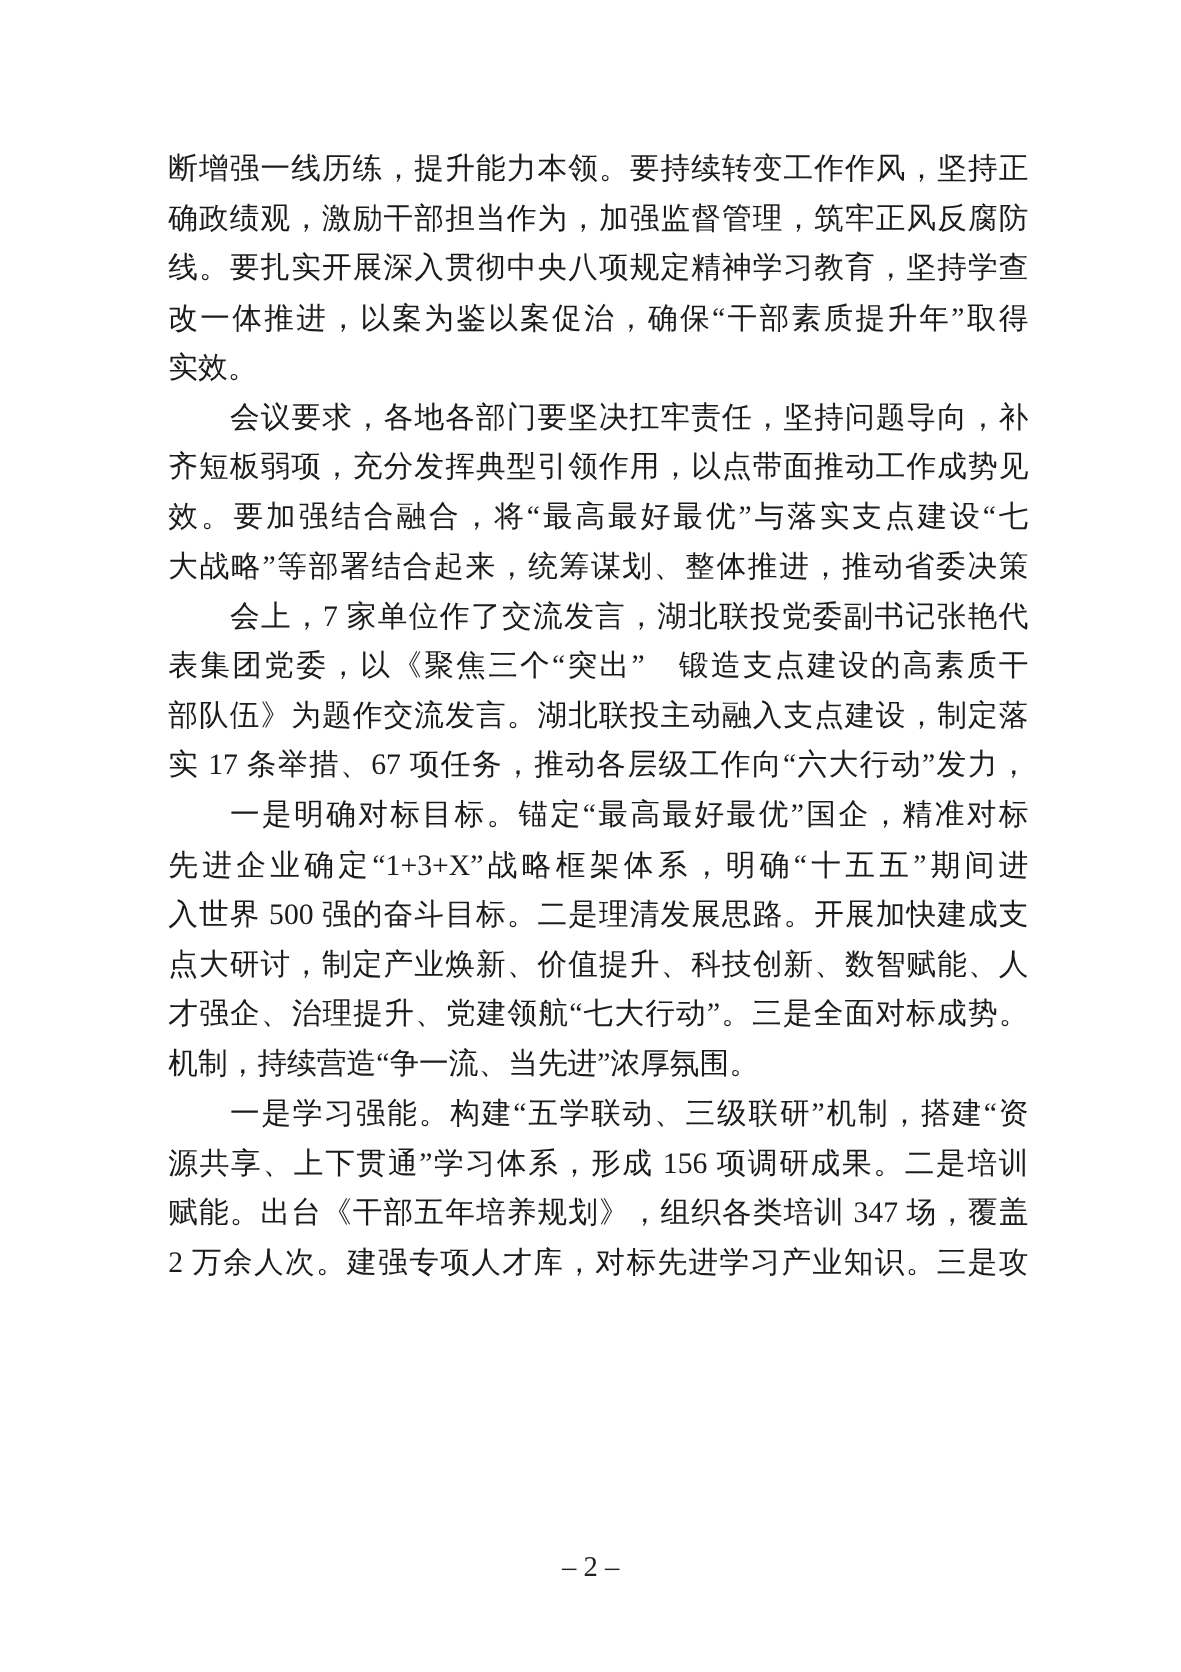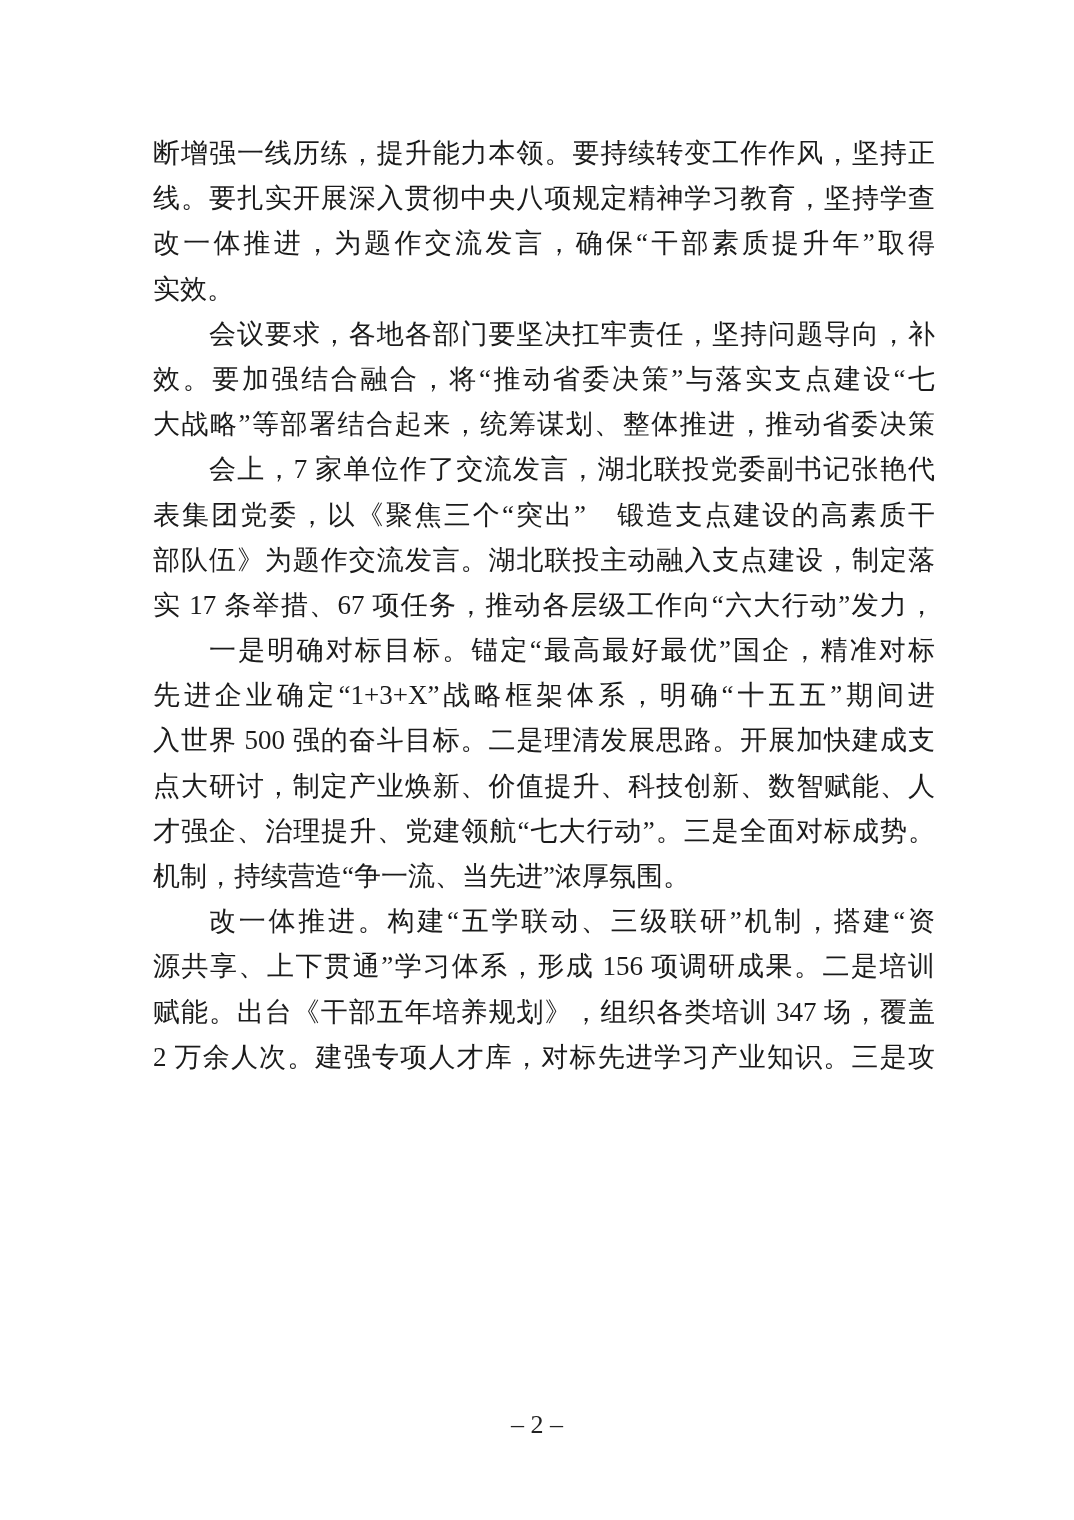--- a/index.html
+++ b/index.html
@@ -48,37 +48,39 @@
     line-height: 40px;
     color: #222222;
   }
 </style>
 </head>
 <body>
 
 <div class="page">
   <div class="content" id="doc-content">
       <div class="line">断增强一线历练，提升能力本领。要持续转变工作作风，坚持正</div>
+      <div class="line">确政绩观，激励干部担当作为，加强监督管理，筑牢正风反腐防</div>
       <div class="line">线。要扎实开展深入贯彻中央八项规定精神学习教育，坚持学查</div>
-      <div class="line">改一体推进，为题作交流发言，确保“干部素质提升年”取得</div>
+      <div class="line">改一体推进，以案为鉴以案促治，确保“干部素质提升年”取得</div>
       <div class="line last">实效。</div>
       <div class="line indent">会议要求，各地各部门要坚决扛牢责任，坚持问题导向，补</div>
-      <div class="line">效。要加强结合融合，将“推动省委决策”与落实支点建设“七</div>
+      <div class="line">齐短板弱项，充分发挥典型引领作用，以点带面推动工作成势见</div>
+      <div class="line">效。要加强结合融合，将“最高最好最优”与落实支点建设“七</div>
       <div class="line">大战略”等部署结合起来，统筹谋划、整体推进，推动省委决策</div>
       <div class="line indent">会上，7 家单位作了交流发言，湖北联投党委副书记张艳代</div>
       <div class="line">表集团党委，以《聚焦三个“突出”　锻造支点建设的高素质干</div>
       <div class="line">部队伍》为题作交流发言。湖北联投主动融入支点建设，制定落</div>
       <div class="line">实 17 条举措、67 项任务，推动各层级工作向“六大行动”发力，</div>
       <div class="line indent">一是明确对标目标。锚定“最高最好最优”国企，精准对标</div>
       <div class="line">先进企业确定“1+3+X”战略框架体系，明确“十五五”期间进</div>
       <div class="line">入世界 500 强的奋斗目标。二是理清发展思路。开展加快建成支</div>
       <div class="line">点大研讨，制定产业焕新、价值提升、科技创新、数智赋能、人</div>
       <div class="line">才强企、治理提升、党建领航“七大行动”。三是全面对标成势。</div>
       <div class="line last">机制，持续营造“争一流、当先进”浓厚氛围。</div>
-      <div class="line indent">改一体推进。构建“五学联动、三级联研”机制，搭建“资</div>
+      <div class="line indent">一是学习强能。构建“五学联动、三级联研”机制，搭建“资</div>
       <div class="line">源共享、上下贯通”学习体系，形成 156 项调研成果。二是培训</div>
       <div class="line">赋能。出台《干部五年培养规划》，组织各类培训 347 场，覆盖</div>
       <div class="line">2 万余人次。建强专项人才库，对标先进学习产业知识。三是攻</div>
     </div>
   <div class="footer">
     <span>– 2 –</span>
   </div>
 </div>
 
 </body></html>

